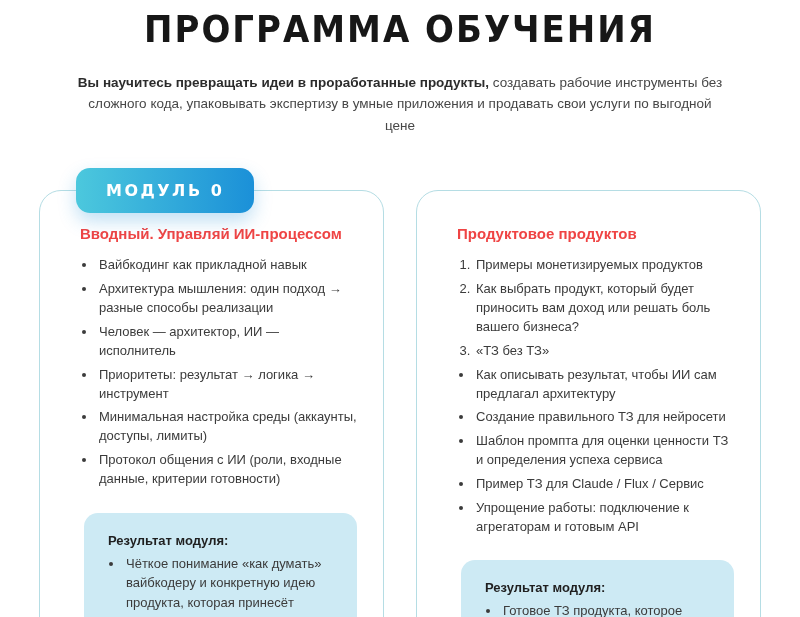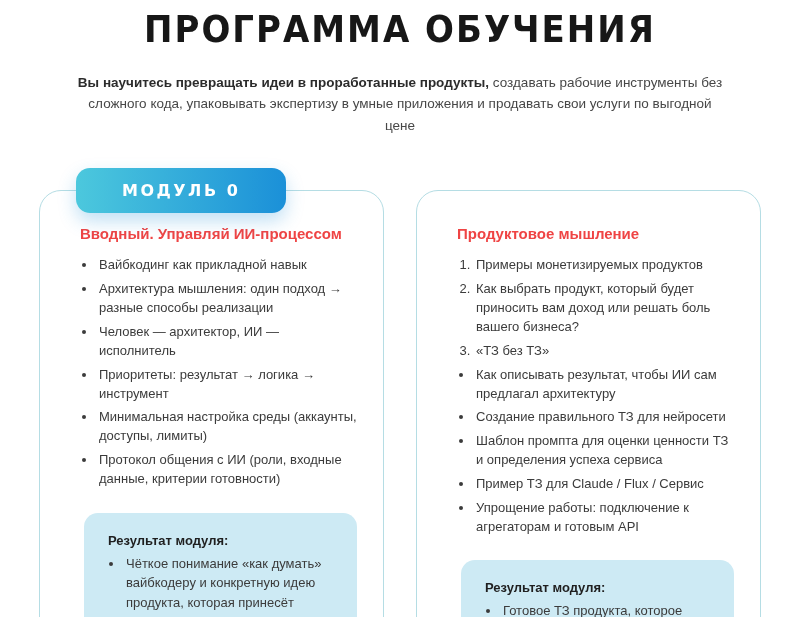--- a/index.html
+++ b/index.html
@@ -60,21 +60,21 @@
     border-radius: 22px;
     background: #ffffff;
     padding: 34px 26px 30px 40px;
     min-height: 455px;
   }
   .badge {
     position: absolute;
     top: -23px;
     left: 36px;
     height: 45px;
-    padding: 0 46px;
+    padding: 0 30px;
     display: inline-flex;
     align-items: center;
     justify-content: center;
     border-radius: 14px;
     background: linear-gradient(90deg, var(--badge-grad-start), var(--badge-grad-end));
     color: #ffffff;
     font-size: 16px;
     font-weight: 800;
     letter-spacing: 2.5px;
     box-shadow: 0 8px 18px rgba(31, 144, 216, 0.28);
@@ -142,21 +142,21 @@
         </ul>
       <div class="result-box">
         <div class="result-heading">Результат модуля:</div>
         <ul>
             <li>Чёткое понимание «как думать» вайбкодеру и конкретную идею продукта, которая принесёт деньги</li>
           </ul>
       </div>
     </section>
 
     <section class="card">
-      <h2 class="card-title">Продуктовое мышление</h2>
+      <h2 class="card-title">Продуктовое продуктов</h2>
       <ol>
           <li>Примеры монетизируемых продуктов</li>
           <li>Как выбрать продукт, который будет приносить вам доход или решать боль вашего бизнеса?</li>
           <li>«ТЗ без ТЗ»</li>
         </ol>
       <ul>
           <li>Как описывать результат, чтобы ИИ сам предлагал архитектуру</li>
           <li>Создание правильного ТЗ для нейросети</li>
           <li>Шаблон промпта для оценки ценности ТЗ и определения успеха сервиса</li>
           <li>Пример ТЗ для Claude / Flux / Сервис</li>

